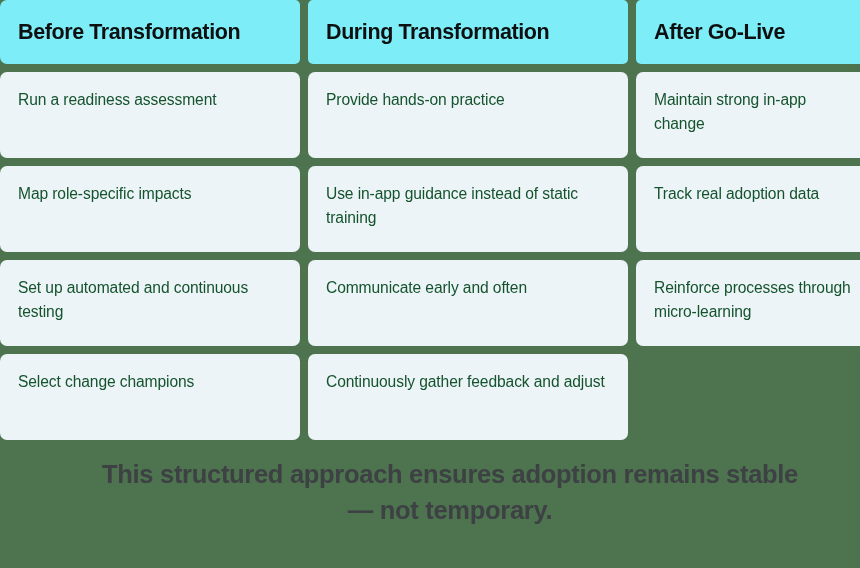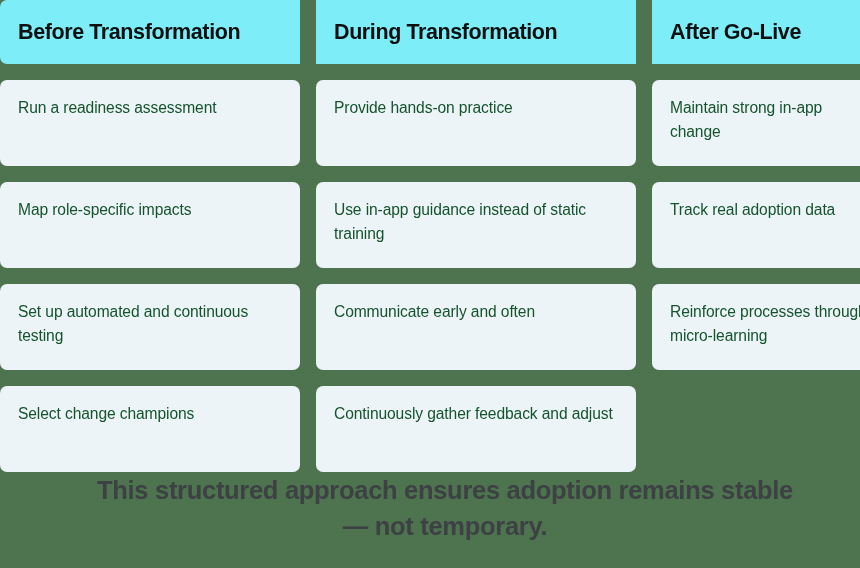--- a/index.html
+++ b/index.html
@@ -27,26 +27,25 @@
 
   
   .table {
     width: 692px;
     display: grid;
     grid-template-columns: 300px 320px 240px;
     grid-auto-rows: auto;
     column-gap: 8px;
     row-gap: 8px;
     align-content: start;
-    gap: 16px;
   }
 
   .head-cell {
     background: #7deef7;
-    border-radius: 0;
+    border-radius: 5px;
     height: 64px;
     display: flex;
     align-items: center;
     padding: 0 18px;
   }
   .head-cell .head-text {
     font-size: 21.5px;
     font-weight: bold;
     color: #0d0f10;
     letter-spacing: -0.4px;
@@ -72,23 +71,22 @@
 
   
   .col-1 { border-top-left-radius: 7px; border-bottom-left-radius: 7px; }
   .col-3 { border-top-right-radius: 7px; border-bottom-right-radius: 7px; }
 
   
   .footer {
     flex: 1;
     display: flex;
     align-items: center;
-    justify-content: flex-start;
+    justify-content: flex-end;
     padding: 0 60px 24px 60px;
-    margin-left: 35px;
   }
   .footer-text {
     text-align: center;
     font-size: 25.5px;
     font-weight: bold;
     color: #3d4144;
     line-height: 1.42;
     letter-spacing: -0.3px;
     max-width: 700px;
   }

